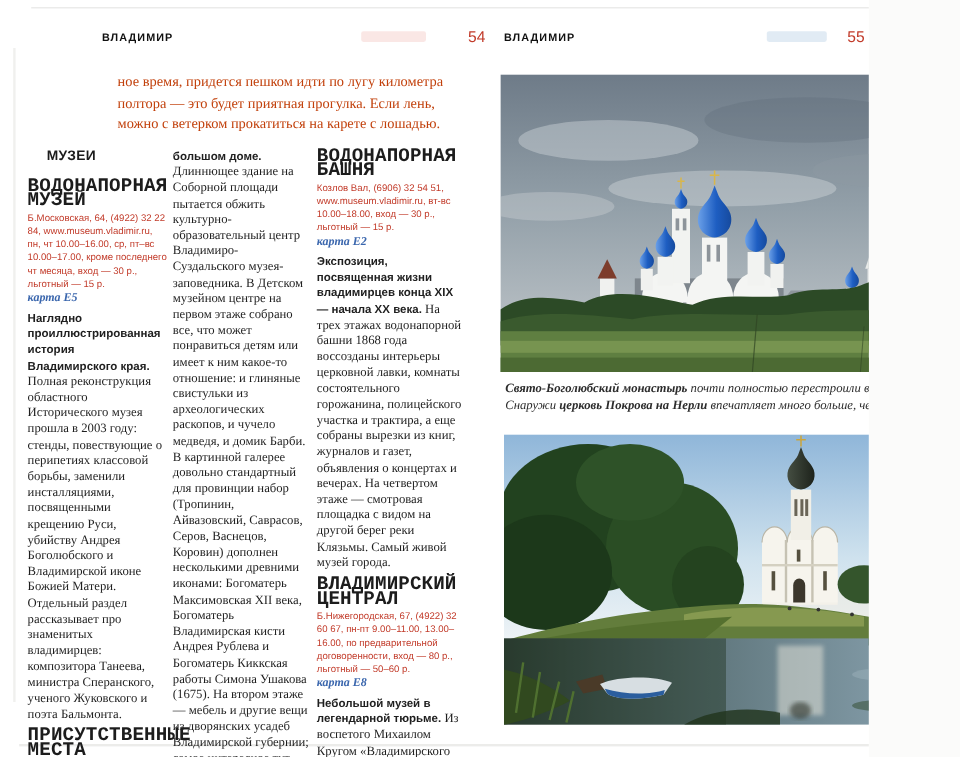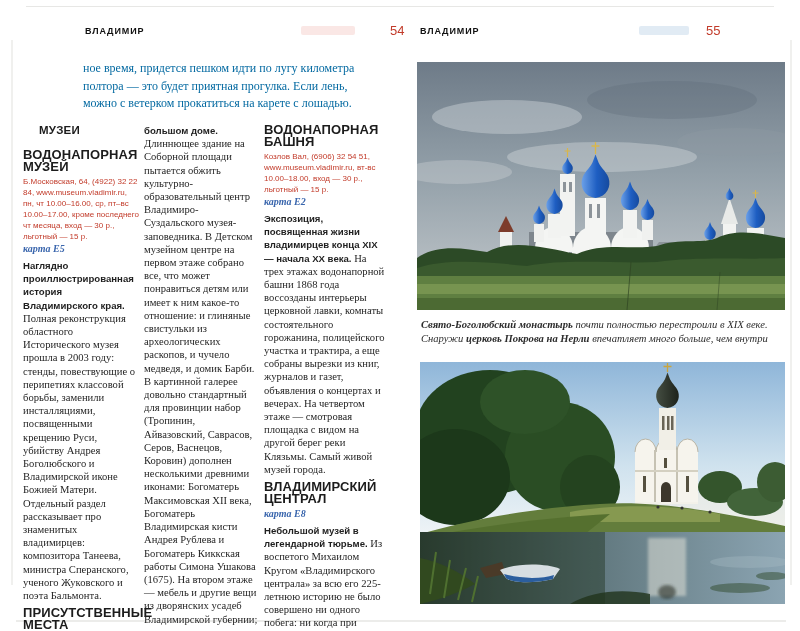--- a/index.html
+++ b/index.html
@@ -1,40 +1,40 @@
 <!DOCTYPE html>
 <html><head>
 <meta charset="utf-8">
 <style>
   html,body{margin:0;padding:0;background:#fbfbfa;}
-  .spread{position:relative;width:800px;height:631px;background:#ffffff;overflow:hidden;
+  .spread{position:relative;width:724px;height:631px;background:#ffffff;overflow:hidden;
           font-family:"Liberation Serif", serif;color:#1c1c1c;}
   
   .edge{position:absolute;background:#e7e7e5;}
   .edge.top{left:26px;top:6px;width:748px;height:1px;}
   .edge.bottom{left:16px;top:620px;width:770px;height:2px;background:#ececea;}
   .edge.left{left:11px;top:40px;width:2px;height:545px;background:#f0f0ee;}
   .edge.right{left:790px;top:40px;width:2px;height:545px;background:#f0f0ee;}
   .ghost{position:absolute;height:9px;border-radius:2px;}
   .ghost.pink{left:301px;top:26px;width:54px;background:#f3c4bd;opacity:.4;}
   .ghost.blue{left:639px;top:26px;width:50px;background:#c4d8e9;opacity:.5;}
 
   .hdr{position:absolute;top:26px;font-family:"Liberation Sans",sans-serif;
        font-weight:bold;font-size:9px;letter-spacing:.9px;color:#111;}
   .pagenum{position:absolute;top:23px;font-family:"Liberation Sans",sans-serif;
        font-size:13px;color:#c23b2a;}
 
-  .intro{position:absolute;left:83px;top:60px;width:284px;font-size:12px;
-       line-height:17.5px;color:#0369a1;}
+  .intro{position:absolute;left:98px;top:60px;width:284px;font-size:12px;
+       line-height:17.5px;color:#c2410c;}
 
   .col{position:absolute;top:124px;}
   .col p{margin:0;}
   .sec-title{font-family:"Liberation Sans",sans-serif;font-weight:bold;font-size:11.5px;
        margin:0 0 13px 16px;letter-spacing:.2px;}
-  .e-title{font-family:Liberation Sans, sans-serif;font-weight:bold;font-size:13px;
+  .e-title{font-family:Liberation Mono, monospace;font-weight:bold;font-size:16px;
        margin:5px 0 3px 0;line-height:12px;letter-spacing:.1px;}
   .e-title.first{margin-top:0;}
   .addr{font-family:"Liberation Sans",sans-serif;font-size:8px;line-height:11px;
        color:#c23b2a;}
   .mapref{font-style:italic;font-weight:bold;font-size:10px;color:#3a66ad;
        margin:1px 0 5px 0;}
   .entry-par{font-size:10.6px;line-height:13.2px;color:#1f1f1f;}
   .lead{font-family:"Liberation Sans",sans-serif;font-weight:bold;font-size:9.6px;}
 
   .photo{position:absolute;display:block;}
@@ -75,20 +75,21 @@
       <p class="entry-par"><span class="lead">большом доме.</span> <span>Длиннющее здание на Соборной площади пытается обжить культурно-образовательный центр Владимиро-Суздальского музея-заповедника. В Детском музейном центре на первом этаже собрано все, что может понравиться детям или имеет к ним какое-то отношение: и глиняные свистульки из археологических раскопов, и чучело медведя, и домик Барби. В картинной галерее довольно стандартный для провинции набор (Тропинин, Айвазовский, Саврасов, Серов, Васнецов, Коровин) дополнен несколькими древними иконами: Богоматерь Максимовская XII века, Богоматерь Владимирская кисти Андрея Рублева и Богоматерь Киккская работы Симона Ушакова (1675). На втором этаже — мебель и другие вещи из дворянских усадеб Владимирской губернии; самое интересное тут, пожалуй, портреты графов Воронцовых, вывешенные рама к раме в несколько рядов на одной стене. В нагрузку ко всему этому — обязательно пара выставок. Если с погодой не повезло, есть где убить пару часов.</span></p>
     </div>
 
     <div class="col" style="left:264px;width:121px;">
       <div class="e-title first">ВОДОНАПОРНАЯ БАШНЯ</div>
       <div class="addr">Козлов Вал, (6906) 32 54 51, www.museum.vladimir.ru, вт-вс 10.00–18.00, вход — 30 р., льготный — 15 р.</div>
       <div class="mapref">карта E2</div>
       <p class="entry-par"><span class="lead">Экспозиция, посвященная жизни владимирцев конца XIX — начала XX века.</span> <span>На трех этажах водонапорной башни 1868 года воссозданы интерьеры церковной лавки, комнаты состоятельного горожанина, полицейского участка и трактира, а еще собраны вырезки из книг, журналов и газет, объявления о концертах и вечерах. На четвертом этаже — смотровая площадка с видом на другой берег реки Клязьмы. Самый живой музей города.</span></p>
 
       <div class="e-title" style="width:90px;">ВЛАДИМИРСКИЙ ЦЕНТРАЛ</div>
+      <div class="addr">Б.Нижегородская, 67, (4922) 32 60 67, пн-пт 9.00–11.00, 13.00–16.00, по предварительной договоренности, вход — 80 р., льготный — 50–60 р.</div>
       <div class="mapref">карта E8</div>
       <p class="entry-par"><span class="lead">Небольшой музей в легендарной тюрьме.</span> <span>Из воспетого Михаилом Кругом «Владимирского централа» за всю его 225-летнюю историю не было совершено ни одного побега: ни когда при царях</span></p>
     </div>
   </div>
 
   <div>
     <div class="hdr" style="left:420px;">ВЛАДИМИР</div>
     <div class="pagenum" style="left:694px;margin-left:12px;">55</div>
 
     <svg class="photo" style="left:417px;top:62px;" width="368" height="248" viewBox="0 0 368 248" preserveAspectRatio="none">

